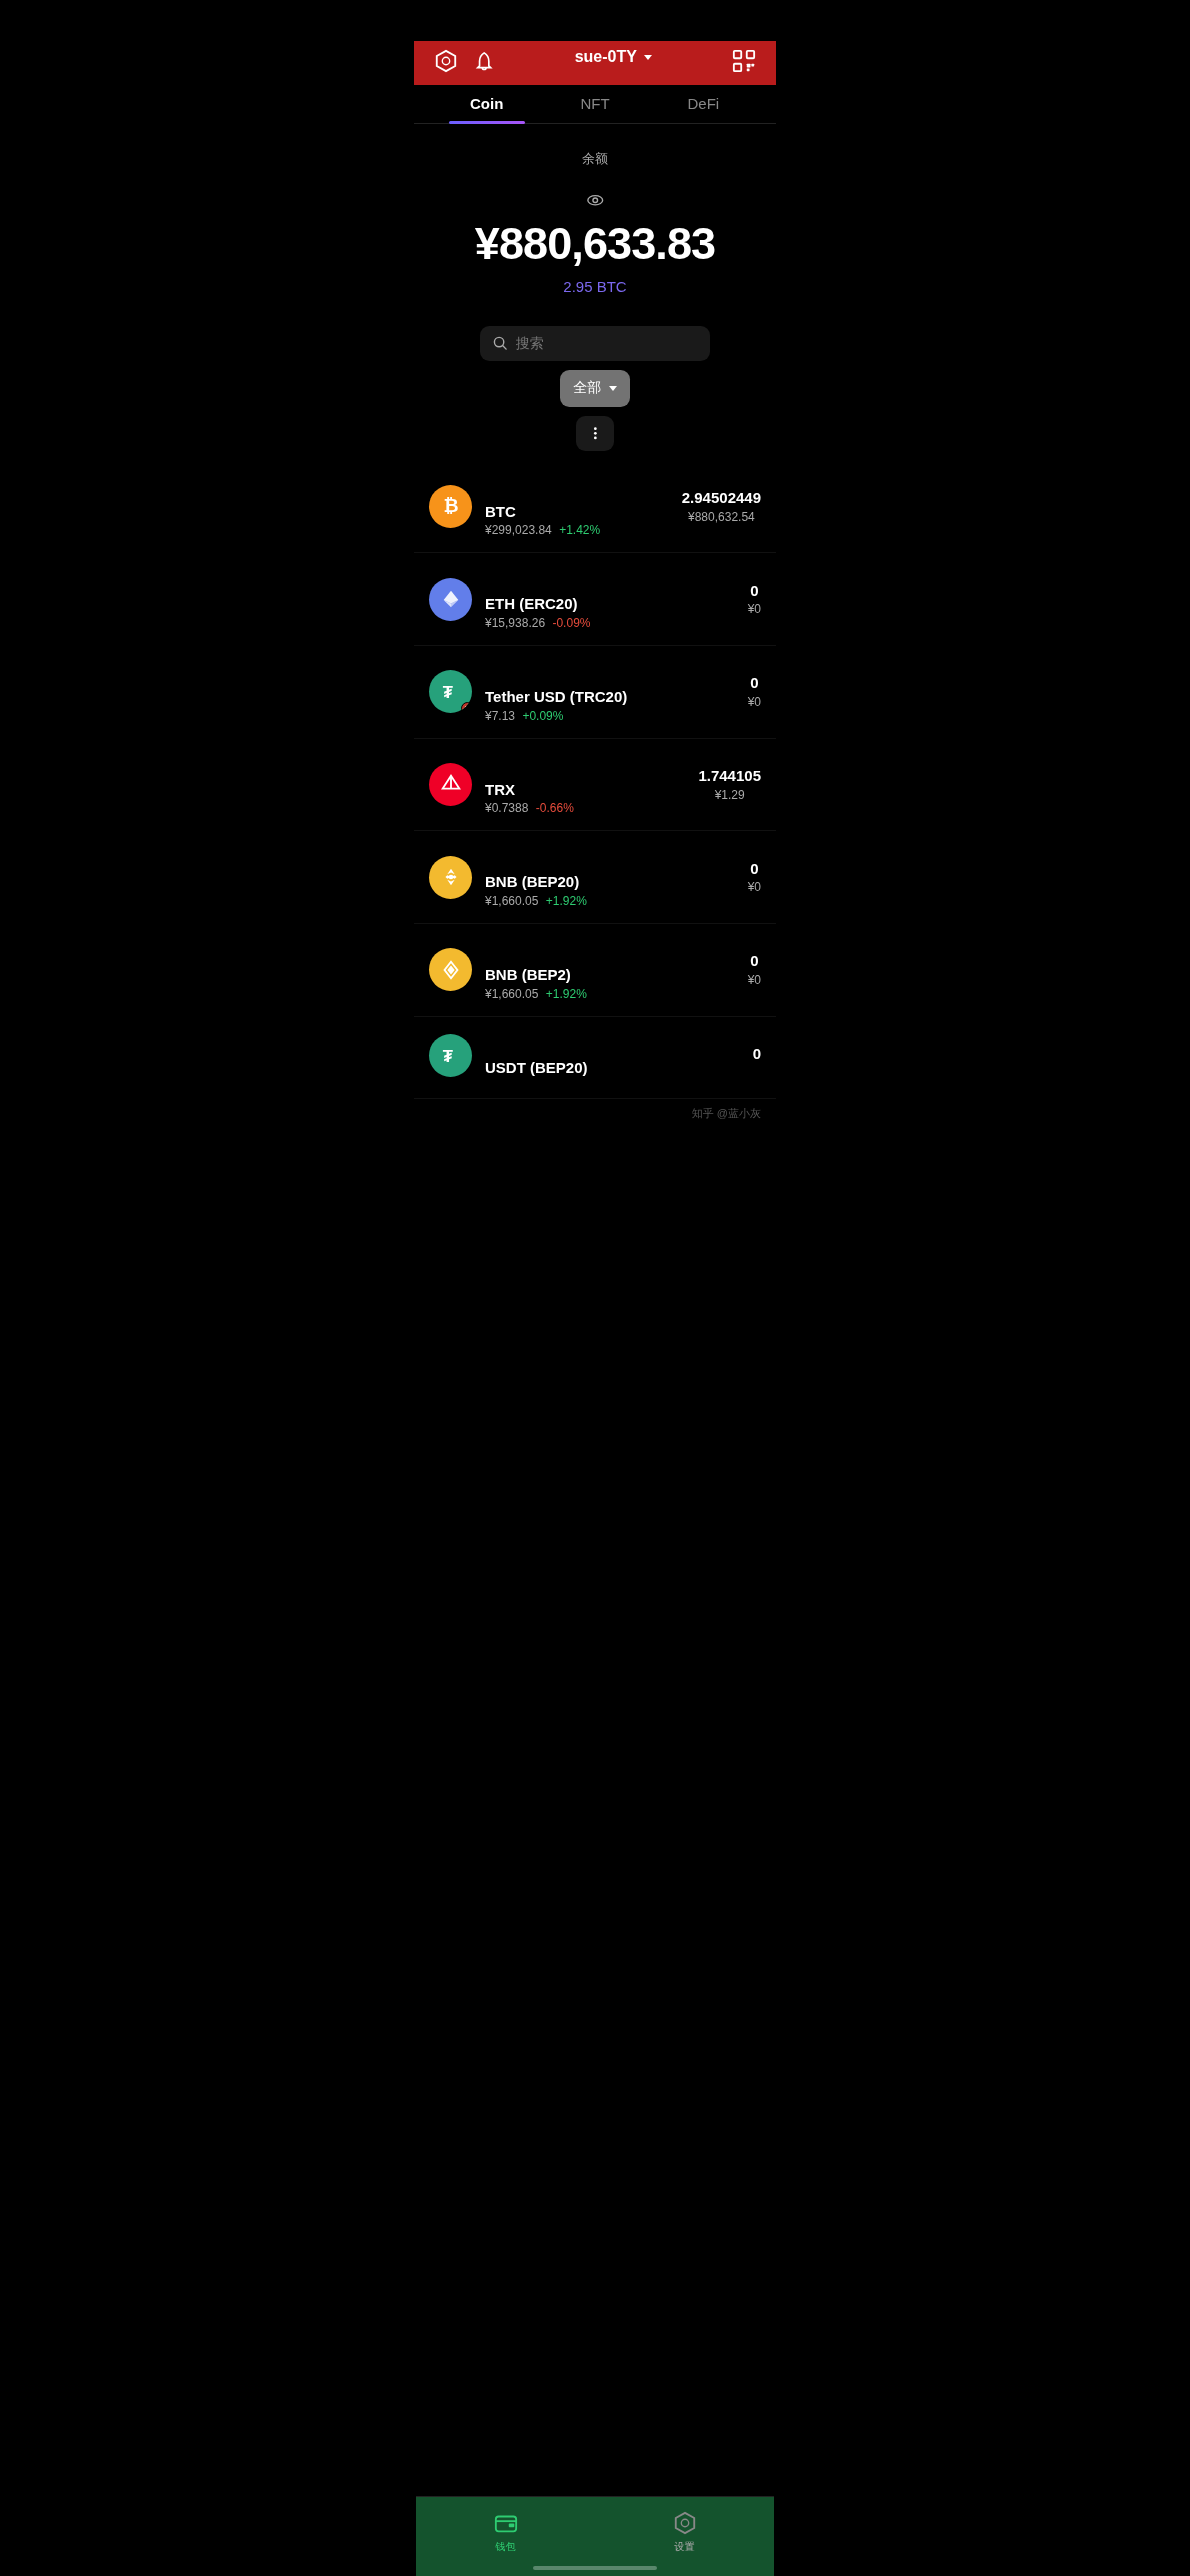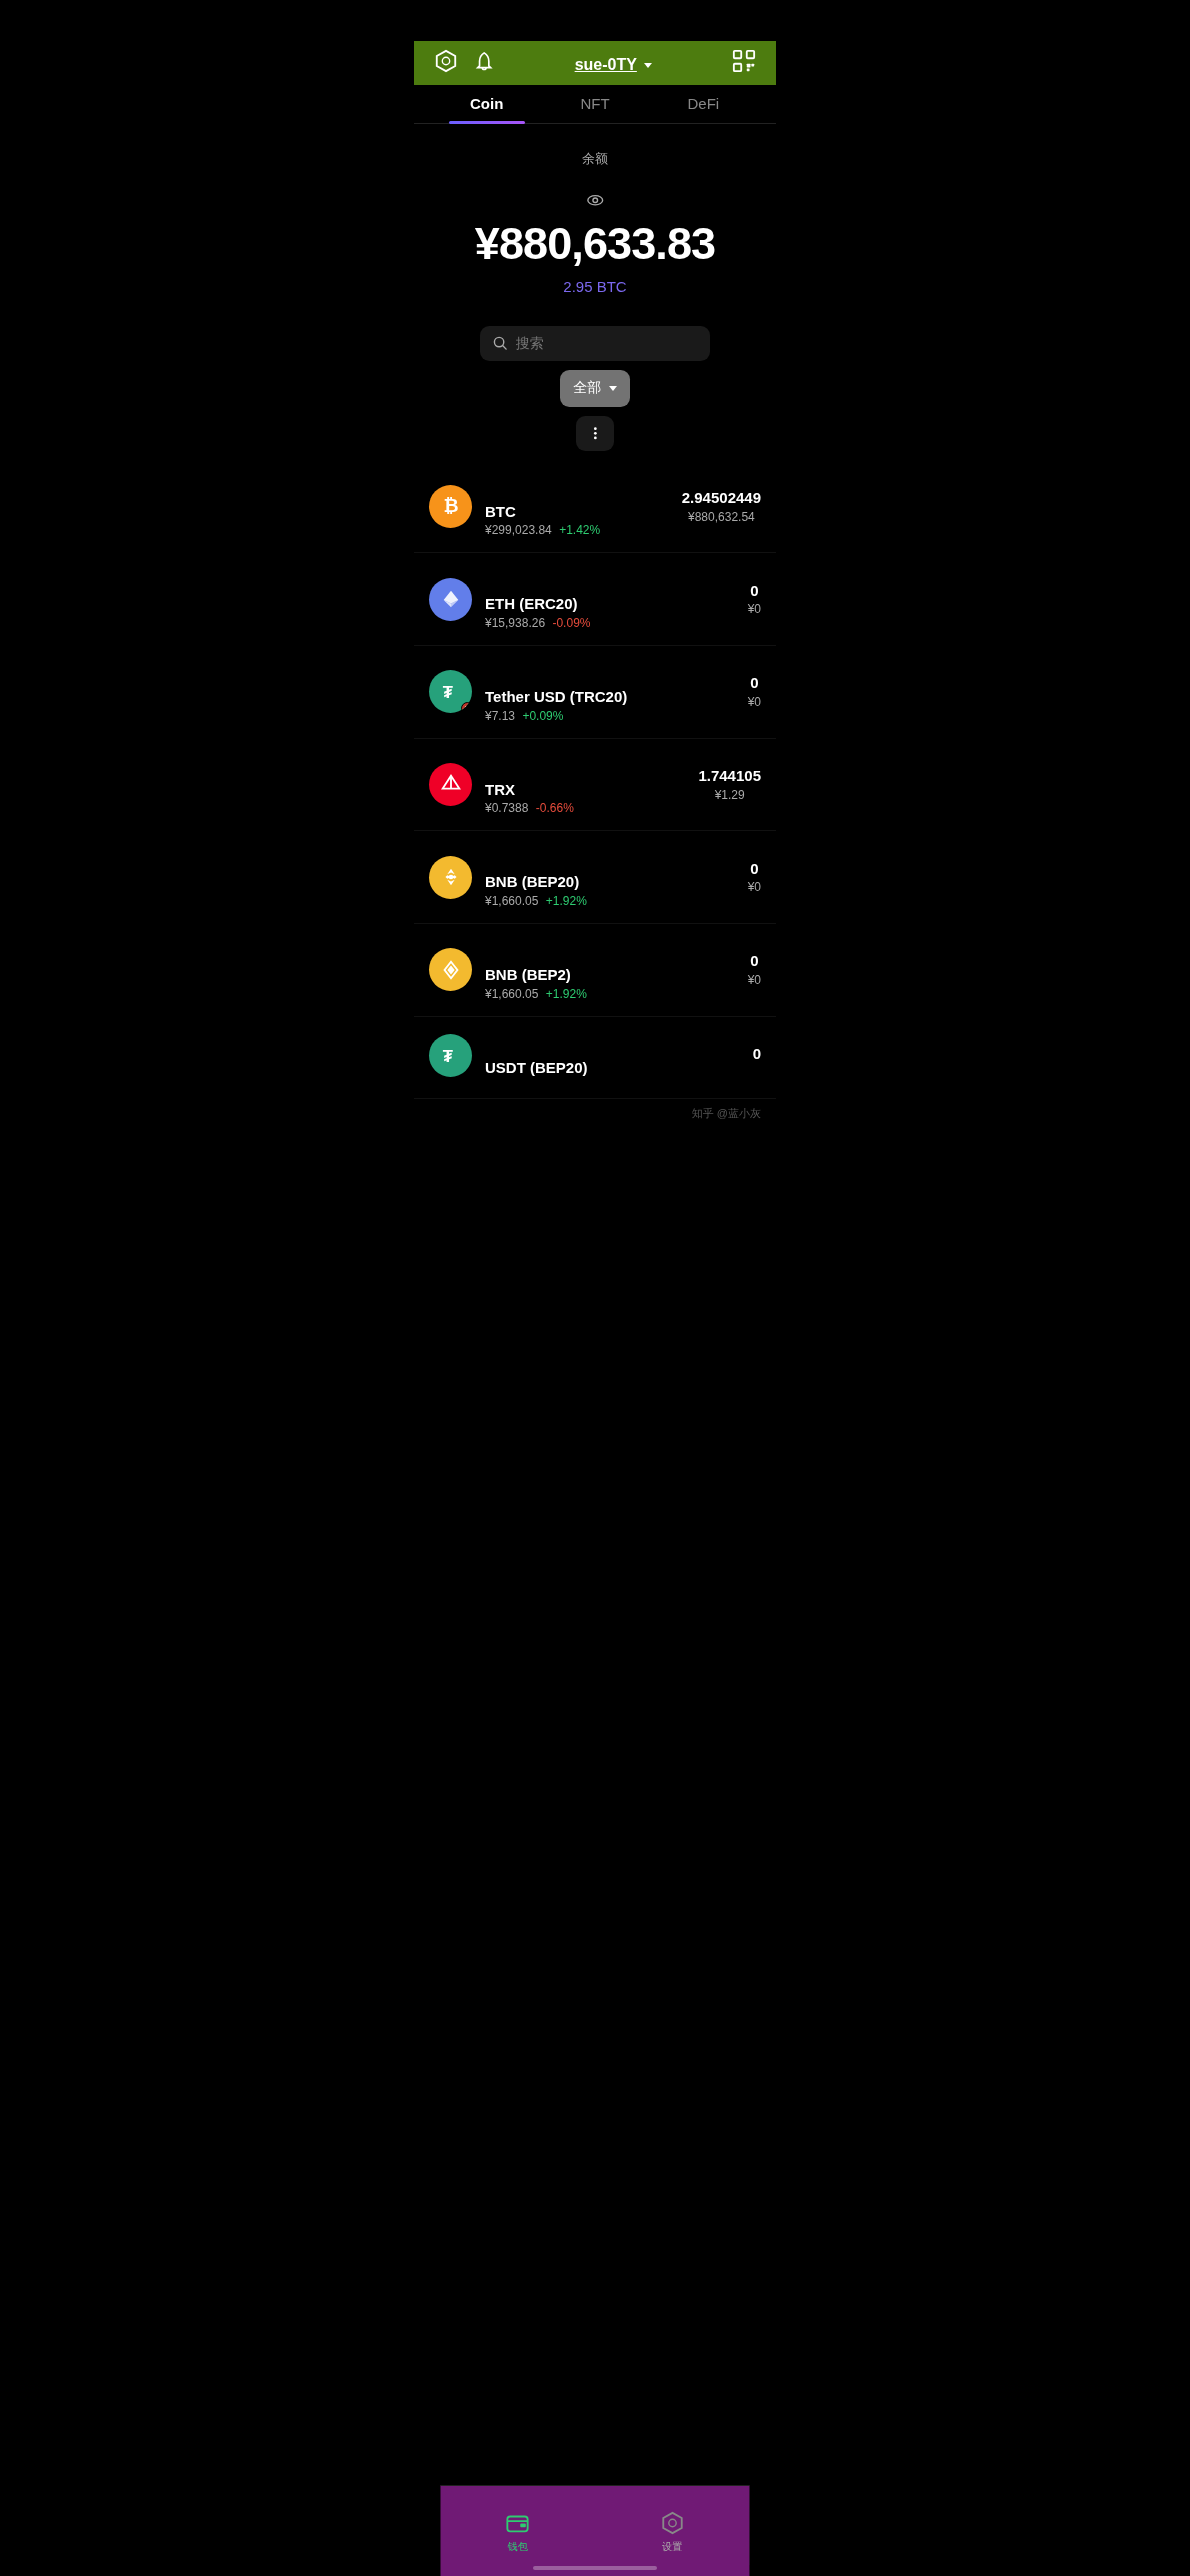--- a/index.html
+++ b/index.html
@@ -17,25 +17,24 @@
 
     
     .status-bar {
       height: 41px;
       background: #000;
     }
 
     
     .top-nav {
       display: flex;
-      align-items: flex-end;
+      align-items: flex-start;
       justify-content: space-between;
       padding: 7.4px 18.5px 11px;
-      background: #4d7c0f;
-      text-decoration: underline;
+      background: #b91c1c;
     }
     .top-nav-left {
       display: flex;
       align-items: center;
       gap: 15px;
     }
     .top-nav-center {
       display: flex;
       align-items: center;
       gap: 5.6px;
@@ -241,25 +240,25 @@
     .bnb-bep20-icon { background: #f3ba2f; }
     .bnb-bep2-icon { background: #f3ba2f; }
     .usdt-bep20-icon { background: #26a17b; }
 
     
     .bottom-nav {
       position: fixed;
       bottom: 0;
       left: 50%;
       transform: translateX(-50%);
-      width: 309px;
-      background: #701a75;
+      width: 358px;
+      background: #14532d;
       border-top: 0.9px solid #222;
       display: flex;
-      padding: 24px 0 22px;
+      padding: 13px 0 22px;
     }
     .bottom-nav-item {
       flex: 1;
       display: flex;
       flex-direction: column;
       align-items: center;
       gap: 3.7px;
       cursor: pointer;
     }
     .bottom-nav-label {

